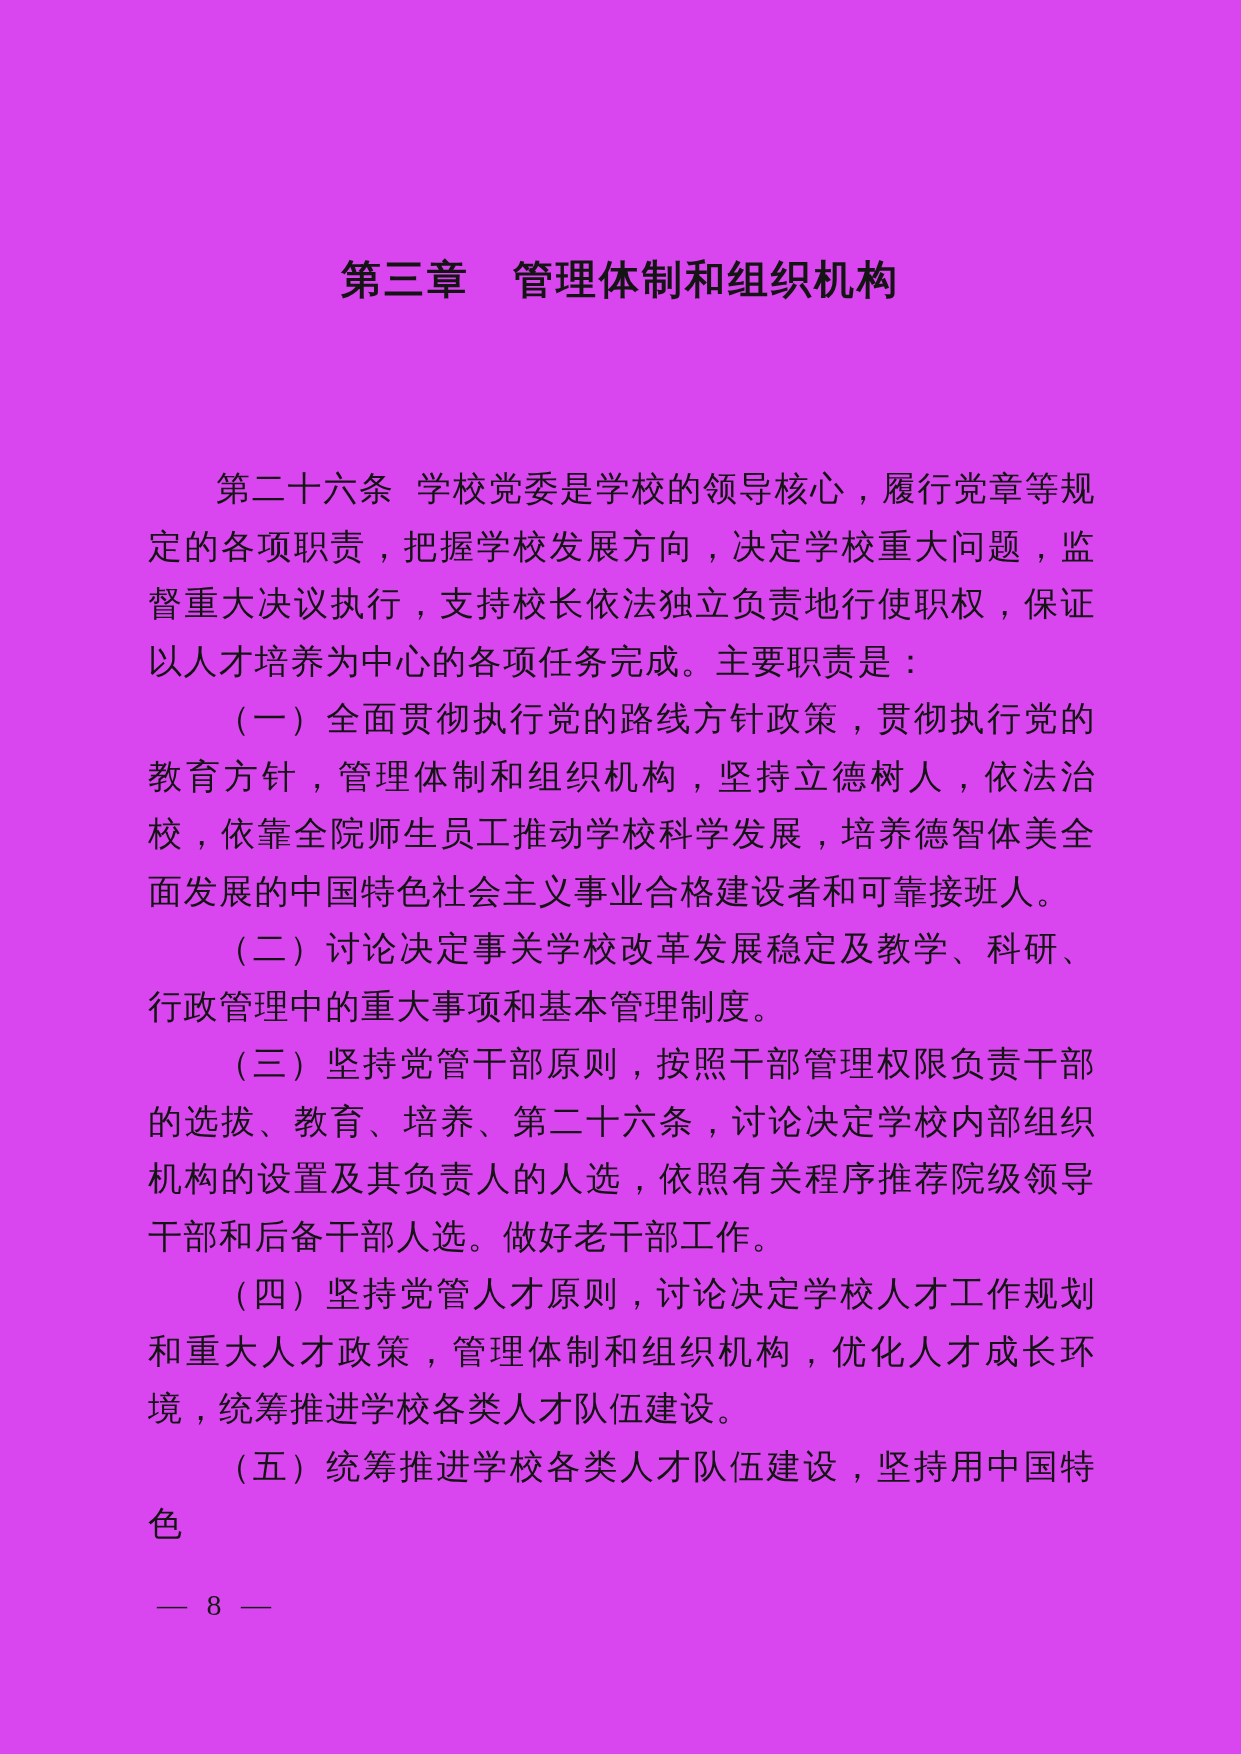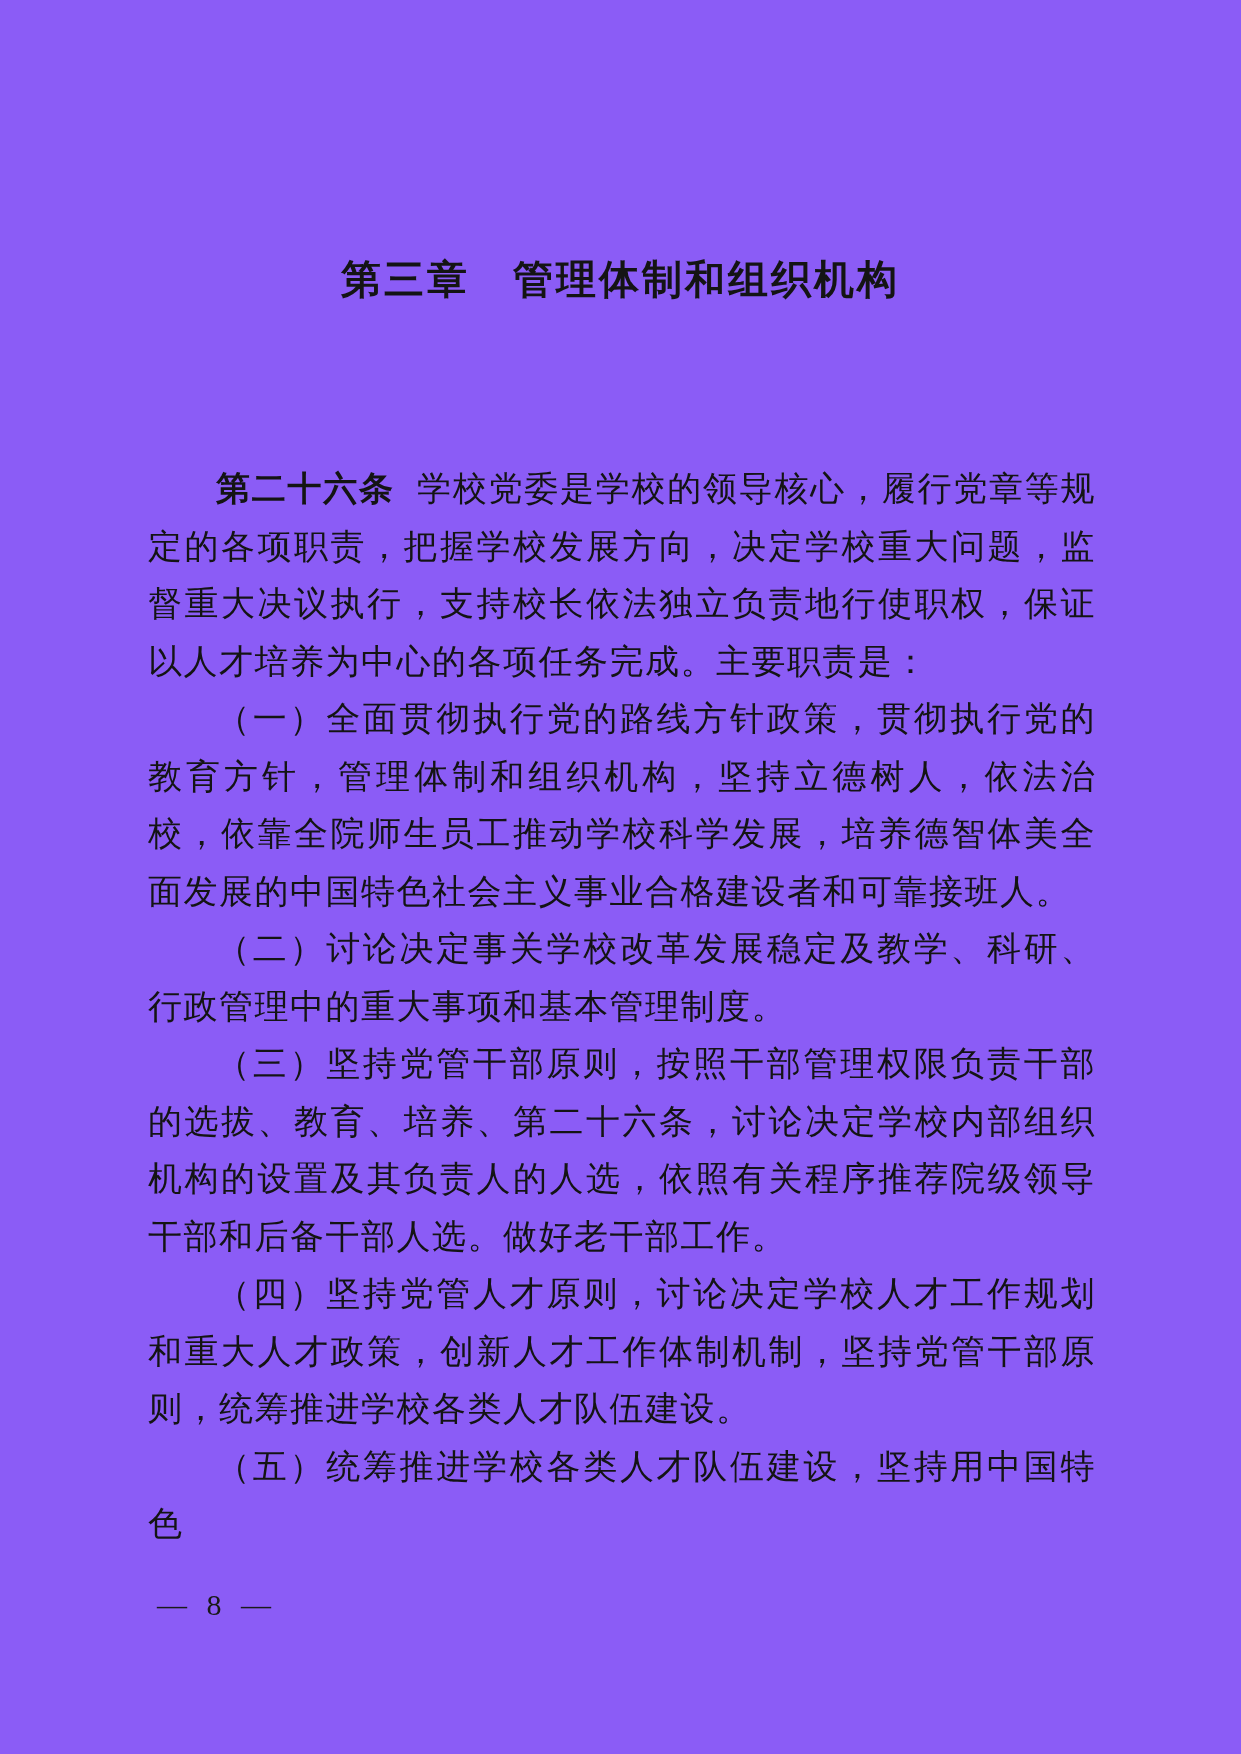--- a/index.html
+++ b/index.html
@@ -5,21 +5,21 @@
   html, body {
     margin: 0;
     padding: 0;
     background: #e8e8e8;
   }
   .page {
     position: relative;
     width: 1241px;
     height: 1754px;
     margin: 0 auto;
-    background: #8b5cf6;
+    background: #d946ef;
     color: #141414;
     overflow: hidden;
   }
   .chapter-title {
     position: absolute;
     top: 252px;
     left: 0;
     width: 100%;
     margin: 0;
     text-align: center;
@@ -50,21 +50,21 @@
     line-height: 57.5px;
     text-align: justify;
   }
   .para {
     margin: 0;
     text-indent: 2em;
     letter-spacing: 1.5px;
   }
   .article-number {
     font-family: "Liberation Sans", "DejaVu Sans", sans-serif;
-    font-weight: bold;
+    font-weight: normal;
     margin-right: 0.65em;
   }
   .page-footer {
     position: absolute;
     top: 1588px;
     left: 157px;
     font-family: "Liberation Serif", "DejaVu Serif", serif;
     font-size: 30px;
     letter-spacing: 6px;
     color: #1a1a1a;
@@ -80,20 +80,20 @@
 
   <div class="article-body">
     <p class="para"><span class="article-number">第二十六条</span><span>学校党委是学校的领导核心，履行党章等规定的各项职责，把握学校发展方向，决定学校重大问题，监督重大决议执行，支持校长依法独立负责地行使职权，保证以人才培养为中心的各项任务完成。主要职责是：</span></p>
 
     <p class="para">（一）全面贯彻执行党的路线方针政策，贯彻执行党的教育方针，管理体制和组织机构，坚持立德树人，依法治校，依靠全院师生员工推动学校科学发展，培养德智体美全面发展的中国特色社会主义事业合格建设者和可靠接班人。</p>
 
     <p class="para">（二）讨论决定事关学校改革发展稳定及教学、科研、行政管理中的重大事项和基本管理制度。</p>
 
     <p class="para">（三）坚持党管干部原则，按照干部管理权限负责干部的选拔、教育、培养、第二十六条，讨论决定学校内部组织机构的设置及其负责人的人选，依照有关程序推荐院级领导干部和后备干部人选。做好老干部工作。</p>
 
-    <p class="para">（四）坚持党管人才原则，讨论决定学校人才工作规划和重大人才政策，创新人才工作体制机制，坚持党管干部原则，统筹推进学校各类人才队伍建设。</p>
+    <p class="para">（四）坚持党管人才原则，讨论决定学校人才工作规划和重大人才政策，管理体制和组织机构，优化人才成长环境，统筹推进学校各类人才队伍建设。</p>
 
     <p class="para">（五）统筹推进学校各类人才队伍建设，坚持用中国特色</p>
   </div>
 
   <div class="page-footer">— 8 —</div>
 
 </div>
 
 </body></html>

